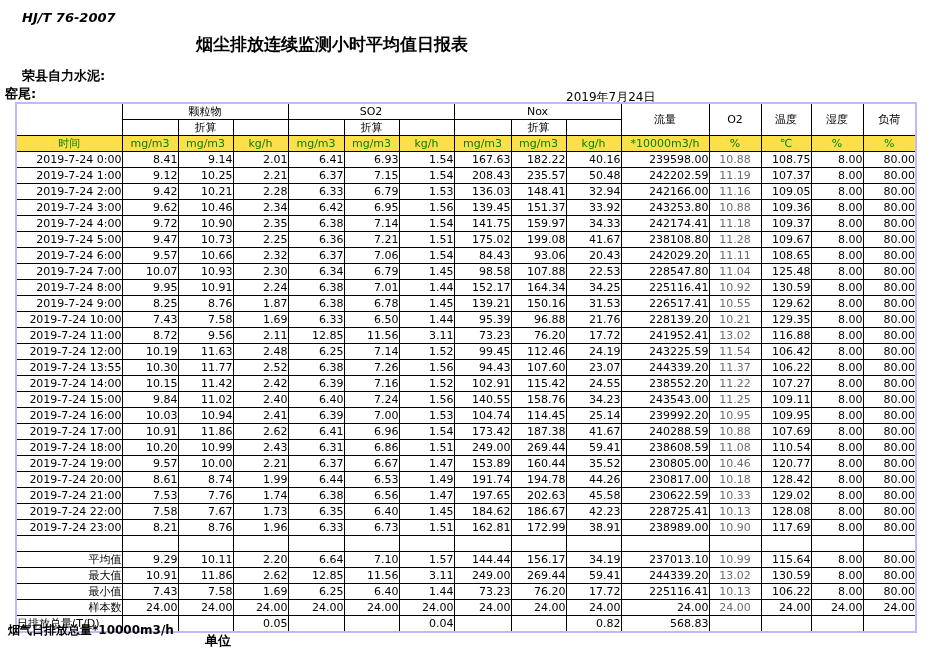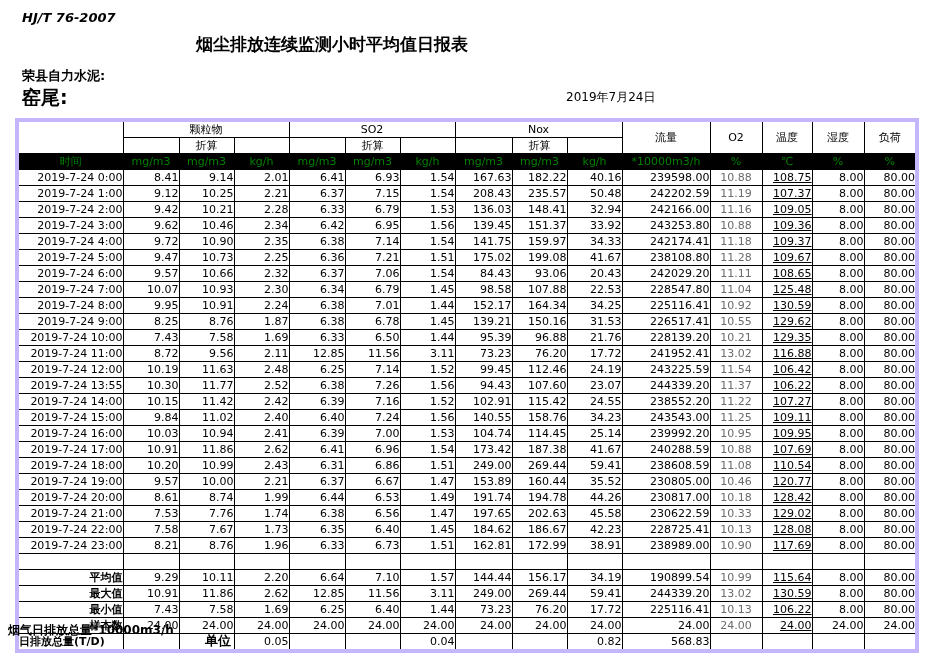--- a/index.html
+++ b/index.html
@@ -5,45 +5,45 @@
   html,body { margin:0; padding:0; }
   body {
     width:940px; height:662px; position:relative; overflow:hidden;
     background:#ffffff; color:#000;
     font-family:"DejaVu Sans","Liberation Sans",sans-serif;
   }
   .abs { position:absolute; }
   #standard { left:22px; top:10px; font-weight:bold; font-size:13px;font-style:italic; }
   #title   { left:0; top:33px; width:664px; text-align:center; font-weight:bold; font-size:17px; }
   #company { left:22px; top:67px; font-weight:bold; font-size:13px; }
-  #station { left:22px; top:85px; font-weight:bold; font-size:19px; }
+  #station { left:5px; top:85px; font-weight:bold; font-size:13px; }
   #date    { left:566px; top:89px; font-size:12px; }
 
   table#report {
-    position:absolute; left:15px; top:118px; width:900px;
+    position:absolute; left:15px; top:102px; width:900px;
     border-collapse:collapse; table-layout:fixed;
-    border:4px solid #c4b5fd;
+    border:2px solid #c4b5fd;
   }
   #report td {
     border:1px solid #000; font-size:11px; height:15px; line-height:14px;
     padding:0; overflow:hidden; white-space:nowrap;
   }
   tr.hr1 td { height:17px; }
   tr.hr2 td { height:14px; }
   tr.hr3 td { height:18px; }
   .hdr { text-align:center; font-size:12px; }
-  .green { background:#000000; color:#008000; text-align:center; font-size:11px; }
+  .green { background:#fde047; color:#008000; text-align:center; font-size:11px; }
   .time-hdr { font-size:12px; }
   .col-time { text-align:right; padding-right:4px; }
   .col-num  { text-align:right; padding-right:10px; }
   .col-flow { text-align:right; padding-right:8px; }
   .col-o2   { text-align:center; color:#6b6b6b; }
-  .col-temp { text-align:right; padding-right:7px;text-decoration:underline; }
+  .col-temp { text-align:right; padding-right:7px; }
   .col-num2 { text-align:right; padding-right:6px; }
-  .sum-label { text-align:right; padding-right:2px; font-size:12px;font-weight:bold; }
+  .sum-label { text-align:right; padding-right:2px; font-size:12px; }
   .sum-label.left { text-align:left; padding-left:1px; }
   tr.spacer-row td { height:8px; line-height:8px; }
   #note   { left:8px;  top:622px; font-weight:bold; font-size:12px; }
   #stamp  { left:13px; top:670px; font-weight:bold; font-size:13px; }
   #unitlb { left:205px; top:632px; font-weight:bold; font-size:13px; }
 </style>
 </head>
 <body>
 
 <div class="abs" id="standard">HJ/T  76-2007</div>
@@ -541,21 +541,21 @@
         <td class="sum-label">平均值</td>
         <td class="col-num">9.29</td>
         <td class="col-num">10.11</td>
         <td class="col-num">2.20</td>
         <td class="col-num">6.64</td>
         <td class="col-num">7.10</td>
         <td class="col-num">1.57</td>
         <td class="col-num">144.44</td>
         <td class="col-num">156.17</td>
         <td class="col-num">34.19</td>
-        <td class="col-flow">190899.54</td>
+        <td class="col-flow">237013.10</td>
         <td class="col-o2">10.99</td>
         <td class="col-temp">115.64</td>
         <td class="col-num2">8.00</td>
         <td class="col-num2">80.00</td>
       </tr>
       <tr>
         <td class="sum-label">最大值</td>
         <td class="col-num">10.91</td>
         <td class="col-num">11.86</td>
         <td class="col-num">2.62</td>

